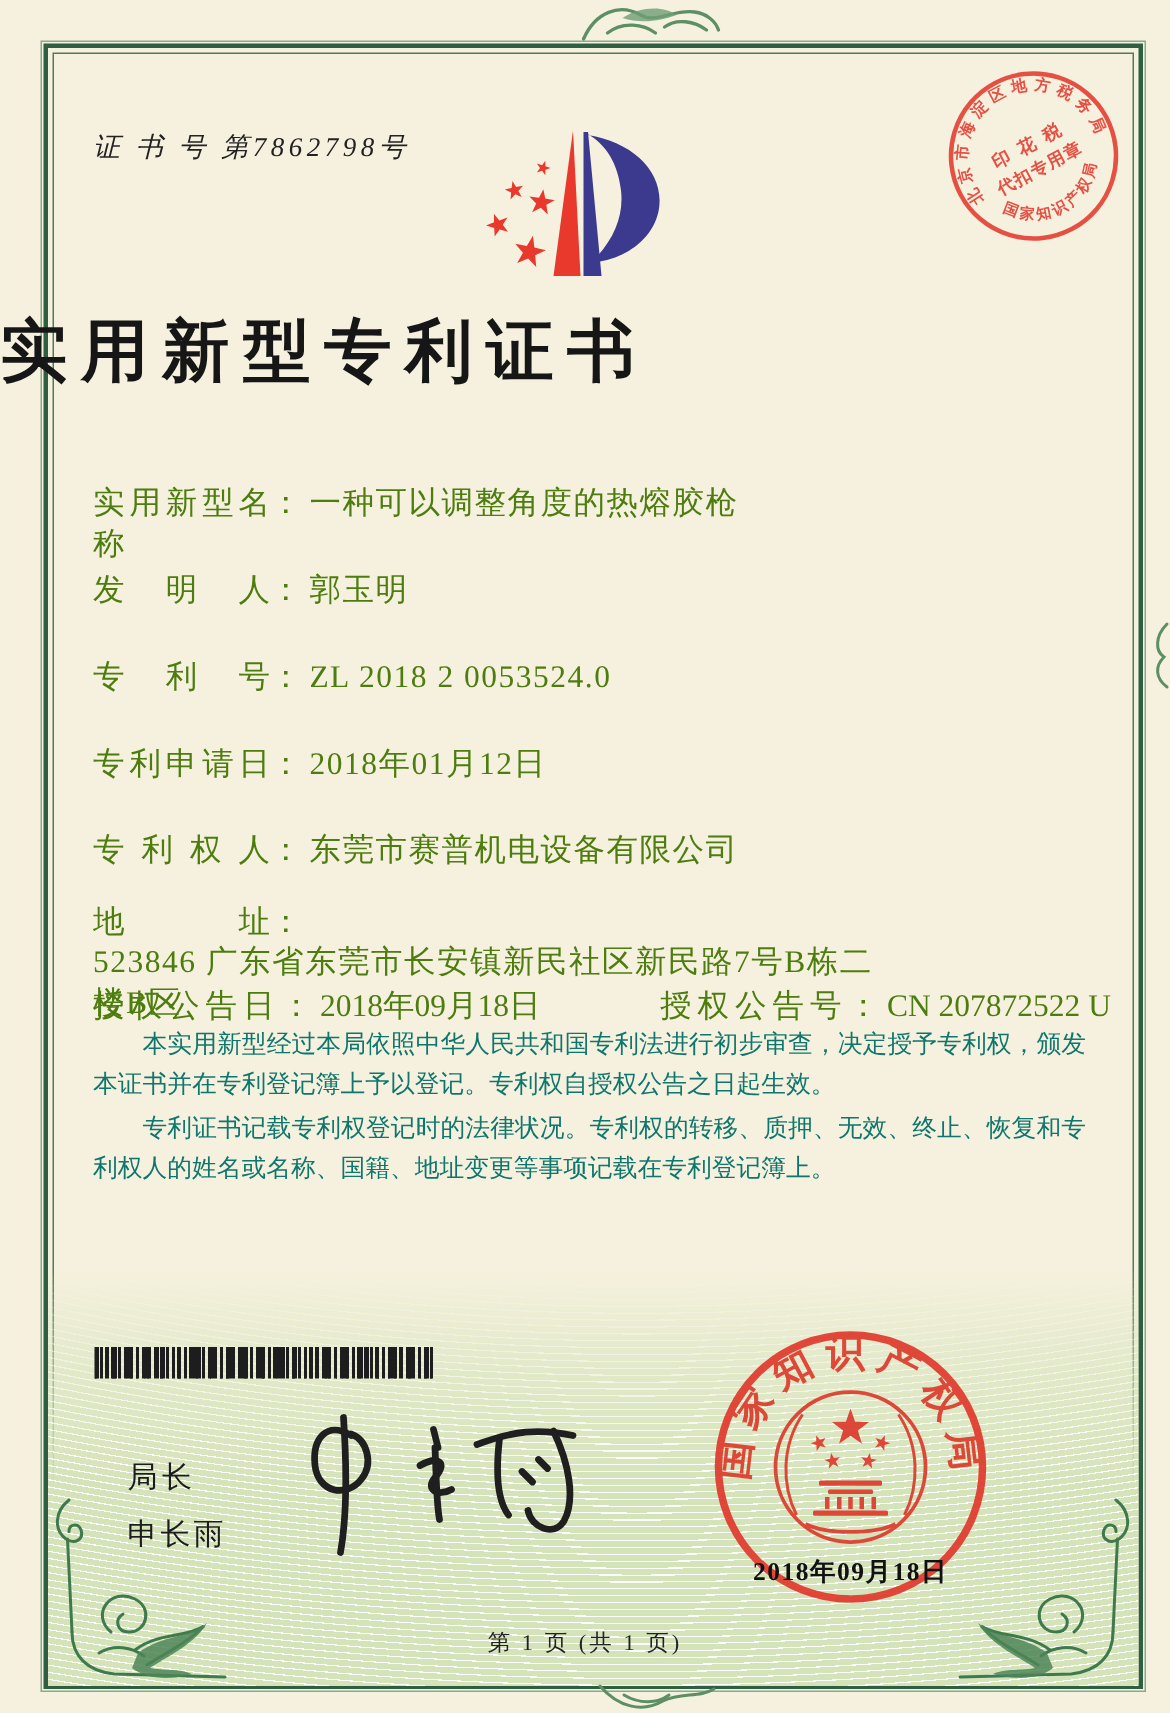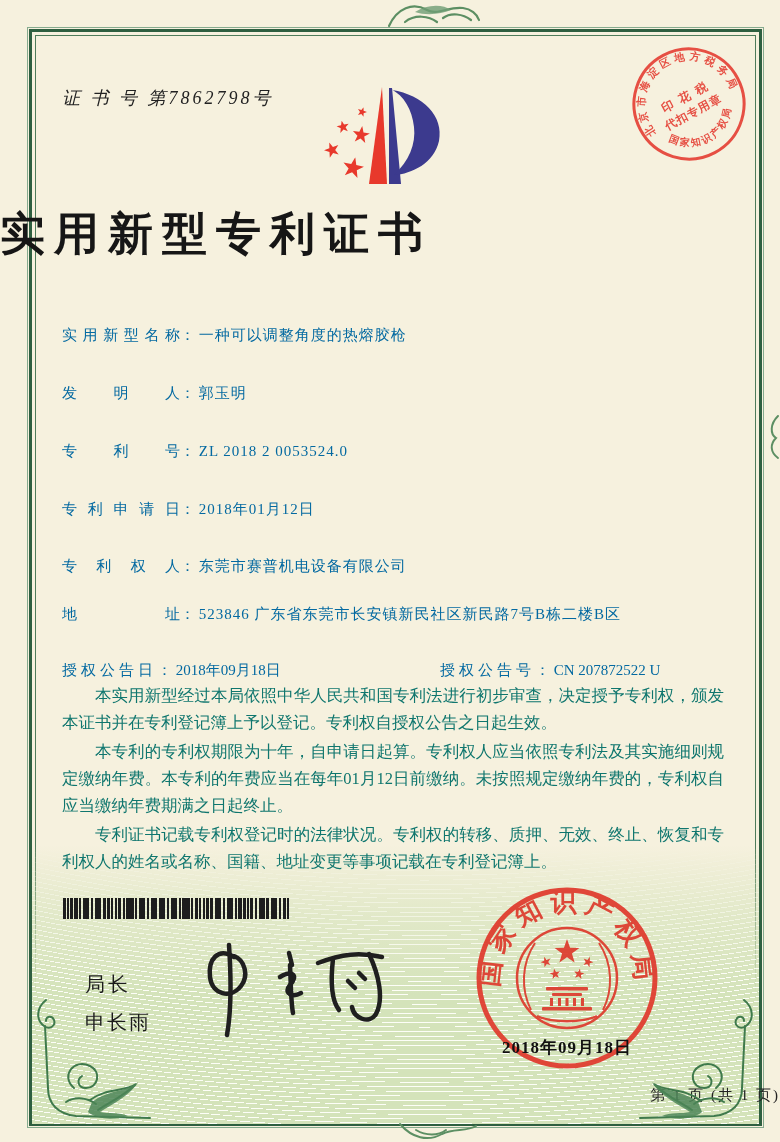--- a/index.html
+++ b/index.html
@@ -20,21 +20,21 @@
       rgba(255,255,250,.95) 0 1.2px,rgba(255,255,250,0) 1.2px 7px);
     -webkit-mask-image:linear-gradient(to bottom,transparent 0,#000 130px);
     mask-image:linear-gradient(to bottom,transparent 0,#000 130px);}
 
   .cert-no{position:absolute;left:62px;top:86px;font-size:18px;letter-spacing:3px;color:#222;font-style:italic;}
 
   .title{position:absolute;left:0;top:204px;width:100%;margin:0;text-align:left;
          font-size:45px;font-weight:700;letter-spacing:9px;color:#161616;}
 
   .fields{position:absolute;left:0;top:0;width:100%;}
-  .row{position:absolute;left:62px;right:52px;font-size:15px;color:#0369a1;line-height:27px;}
+  .row{position:absolute;left:62px;right:52px;font-size:21px;color:#4d7c0f;line-height:27px;}
   .flabel{display:inline-block;width:118px;text-align:justify;text-align-last:justify;vertical-align:top;}
   .colon{display:inline-block;vertical-align:top;}
   .fvalue{display:inline-block;vertical-align:top;max-width:528px;letter-spacing:1px;}
   .row2col .rightcol{position:absolute;left:378px;top:0;white-space:nowrap;}
   .sp-label{letter-spacing:4px;}
 
   .body-text{position:absolute;left:62px;right:56px;top:682px;color:#0f766e;}
   .body-text p{margin:0 0 2px;font-size:16.5px;line-height:27px;text-indent:2em;text-align:justify;}
 
   .barcode{position:absolute;left:63px;top:898px;width:227px;height:21px;
@@ -46,21 +46,21 @@
   .director-label{position:absolute;left:85px;top:971px;font-size:20px;letter-spacing:3px;color:#1c1c1c;
     font-family:Liberation Serif, serif;}
   .director-name{position:absolute;left:85px;top:1009px;font-size:20px;letter-spacing:2px;color:#1c1c1c;
     font-family:"Liberation Sans","DejaVu Sans",sans-serif;}
 
   .signature{position:absolute;left:200px;top:933px;}
   .seal{position:absolute;left:452px;top:863px;}
   .seal-date{position:absolute;left:477px;top:1036px;width:180px;text-align:center;
     font-size:17px;font-weight:700;letter-spacing:1px;color:#111;z-index:5;}
 
-  .footer{position:absolute;left:0;top:1086px;width:100%;text-align:right;
+  .footer{position:absolute;left:0;top:1086px;width:100%;text-align:center;
     font-size:15px;letter-spacing:2px;color:#222;}
 
   .tax-stamp{position:absolute;left:626px;top:41px;}
   .svg-abs{position:absolute;}
 </style>
 </head>
 <body>
 
 <div class="page">
 
@@ -139,21 +139,20 @@
       </span>
       <span class="rightcol">
         <span class="sp-label">授权公告号</span><span class="colon">：</span>
         <span>CN 207872522 U</span>
       </span>
     </div>
   </div>
 
   <div class="body-text">
     <p>本实用新型经过本局依照中华人民共和国专利法进行初步审查，决定授予专利权，颁发本证书并在专利登记簿上予以登记。专利权自授权公告之日起生效。</p>
-    <p>本专利的专利权期限为十年，自申请日起算。专利权人应当依照专利法及其实施细则规定缴纳年费。本专利的年费应当在每年01月12日前缴纳。未按照规定缴纳年费的，专利权自应当缴纳年费期满之日起终止。</p>
     <p>专利证书记载专利权登记时的法律状况。专利权的转移、质押、无效、终止、恢复和专利权人的姓名或名称、国籍、地址变更等事项记载在专利登记簿上。</p>
   </div>
 
   <div class="barcode"></div>
 
   <div class="director-label">局长</div>
   <div class="director-name">申长雨</div>
 
   <svg class="signature" width="210" height="112" viewBox="0 0 210 112">
     <g fill="none" stroke="#1f1f1f" stroke-width="4.5" stroke-linecap="round" stroke-linejoin="round">

